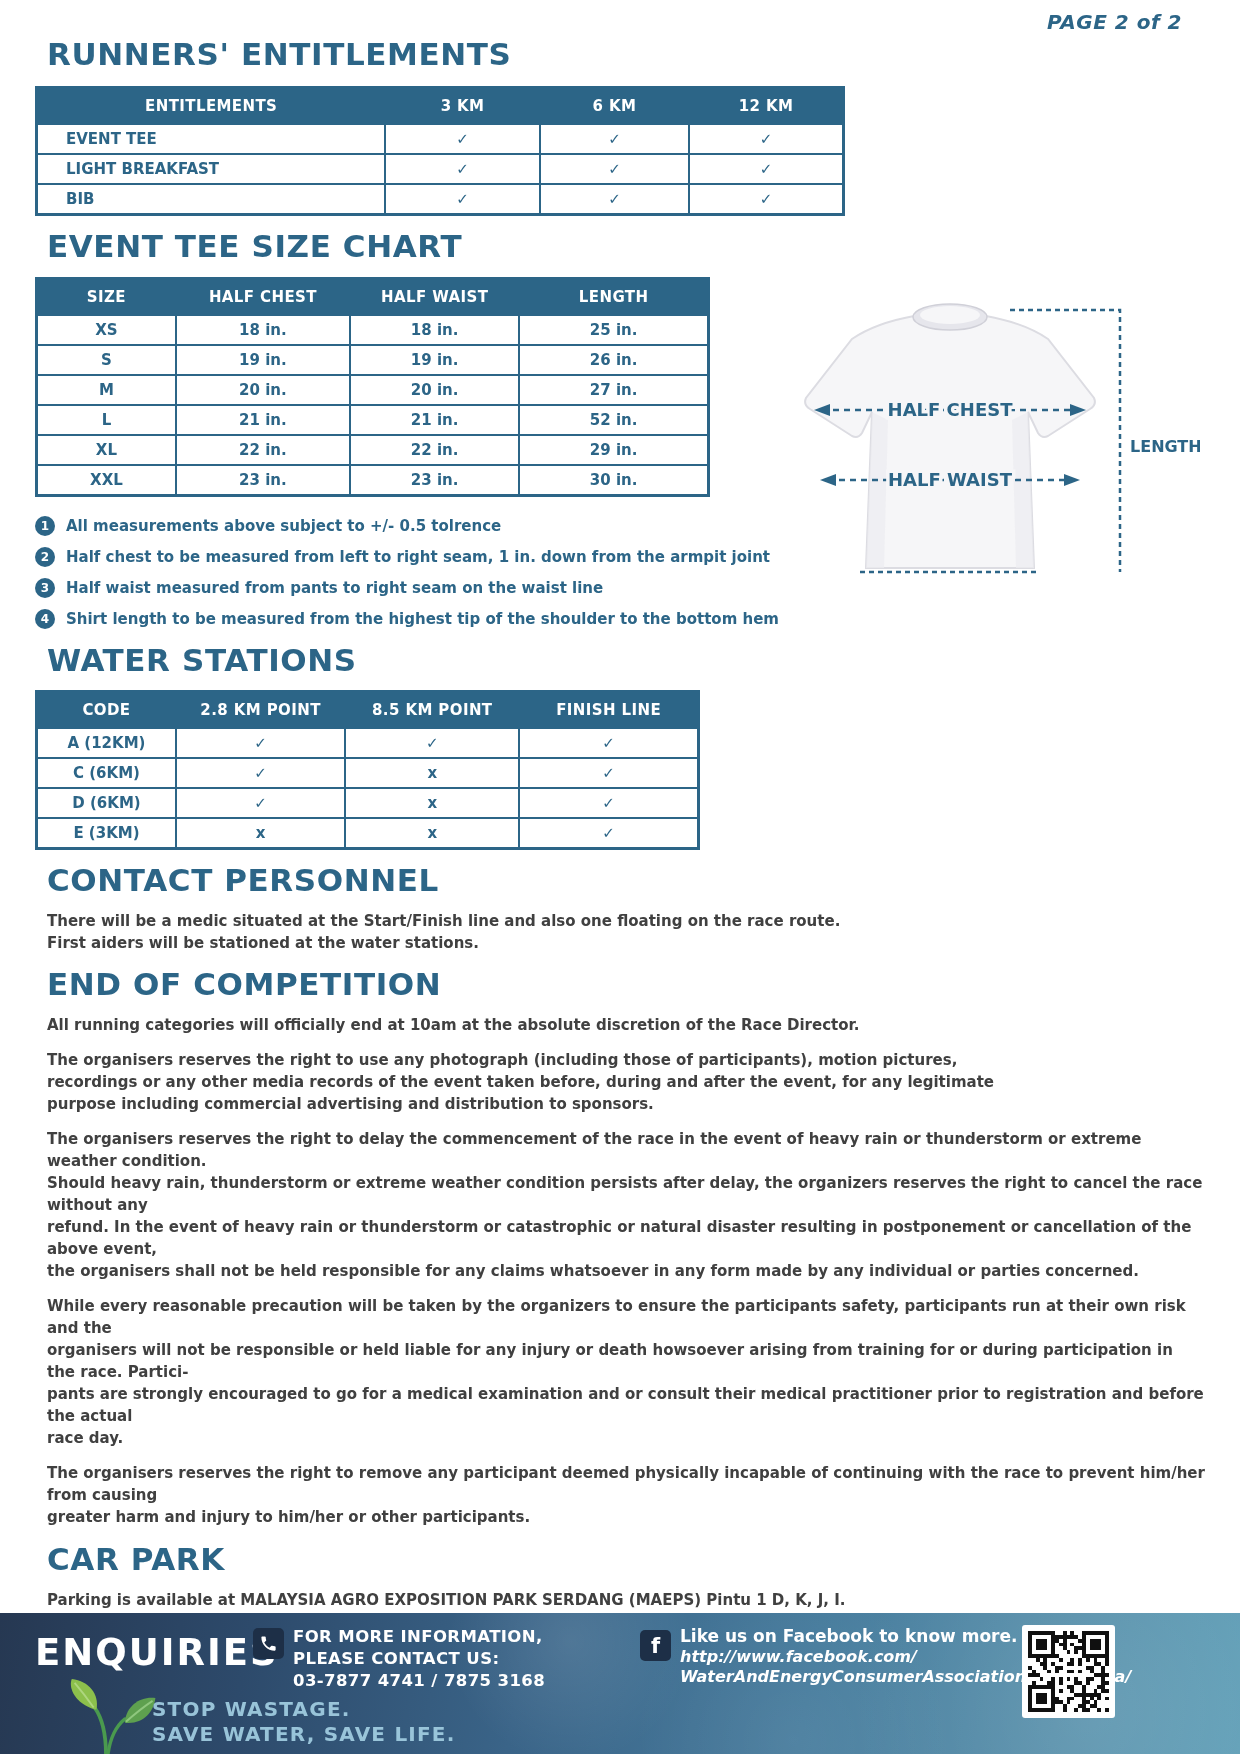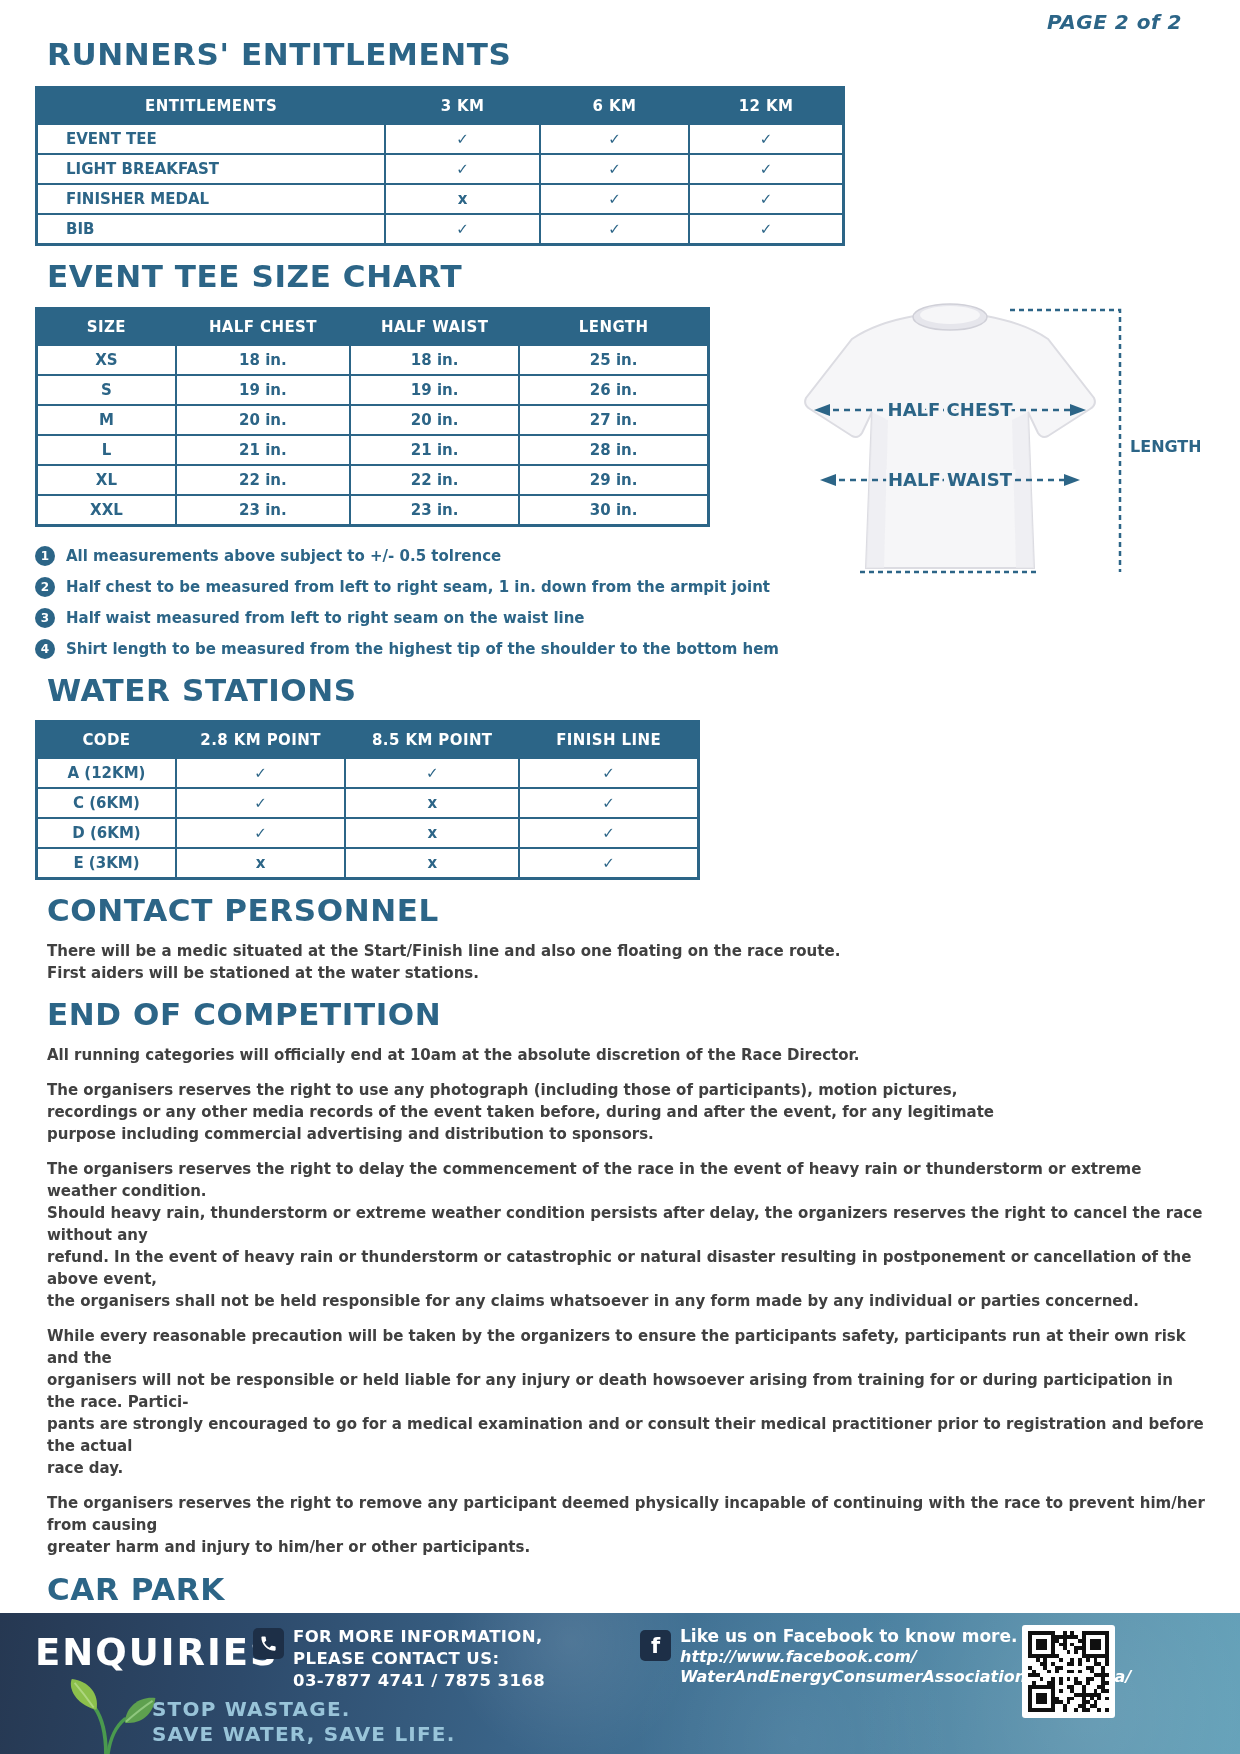--- a/index.html
+++ b/index.html
@@ -146,26 +146,20 @@
           <td>✓</td>
           <td>✓</td>
         </tr>
         <tr>
           <td class="lbl">LIGHT BREAKFAST</td>
           <td>✓</td>
           <td>✓</td>
           <td>✓</td>
         </tr>
         <tr>
-          <td class="lbl">FINISHER MEDAL</td>
-          <td>x</td>
-          <td>✓</td>
-          <td>✓</td>
-        </tr>
-        <tr>
           <td class="lbl">BIB</td>
           <td>✓</td>
           <td>✓</td>
           <td>✓</td>
         </tr>
       </tbody>
     </table>
 
     <h1 class="section mt-size">EVENT TEE SIZE CHART</h1>
 
@@ -200,21 +194,21 @@
         <tr>
           <td>M</td>
           <td>20 in.</td>
           <td>20 in.</td>
           <td>27 in.</td>
         </tr>
         <tr>
           <td>L</td>
           <td>21 in.</td>
           <td>21 in.</td>
-          <td>28 in.</td>
+          <td>52 in.</td>
         </tr>
         <tr>
           <td>XL</td>
           <td>22 in.</td>
           <td>22 in.</td>
           <td>29 in.</td>
         </tr>
         <tr>
           <td>XXL</td>
           <td>23 in.</td>
@@ -228,21 +222,21 @@
       <div class="note">
         <span class="note-badge">1</span>
         <span class="note-text">All measurements above subject to +/- 0.5 tolrence</span>
       </div>
       <div class="note">
         <span class="note-badge">2</span>
         <span class="note-text">Half chest to be measured from left to right seam, 1 in. down from the armpit joint</span>
       </div>
       <div class="note">
         <span class="note-badge">3</span>
-        <span class="note-text">Half waist measured from left to right seam on the waist line</span>
+        <span class="note-text">Half waist measured from pants to right seam on the waist line</span>
       </div>
       <div class="note">
         <span class="note-badge">4</span>
         <span class="note-text">Shirt length to be measured from the highest tip of the shoulder to the bottom hem</span>
       </div>
     </div>
 
     <h1 class="section mt-water">WATER STATIONS</h1>
 
     <table class="tbl tbl-water">

